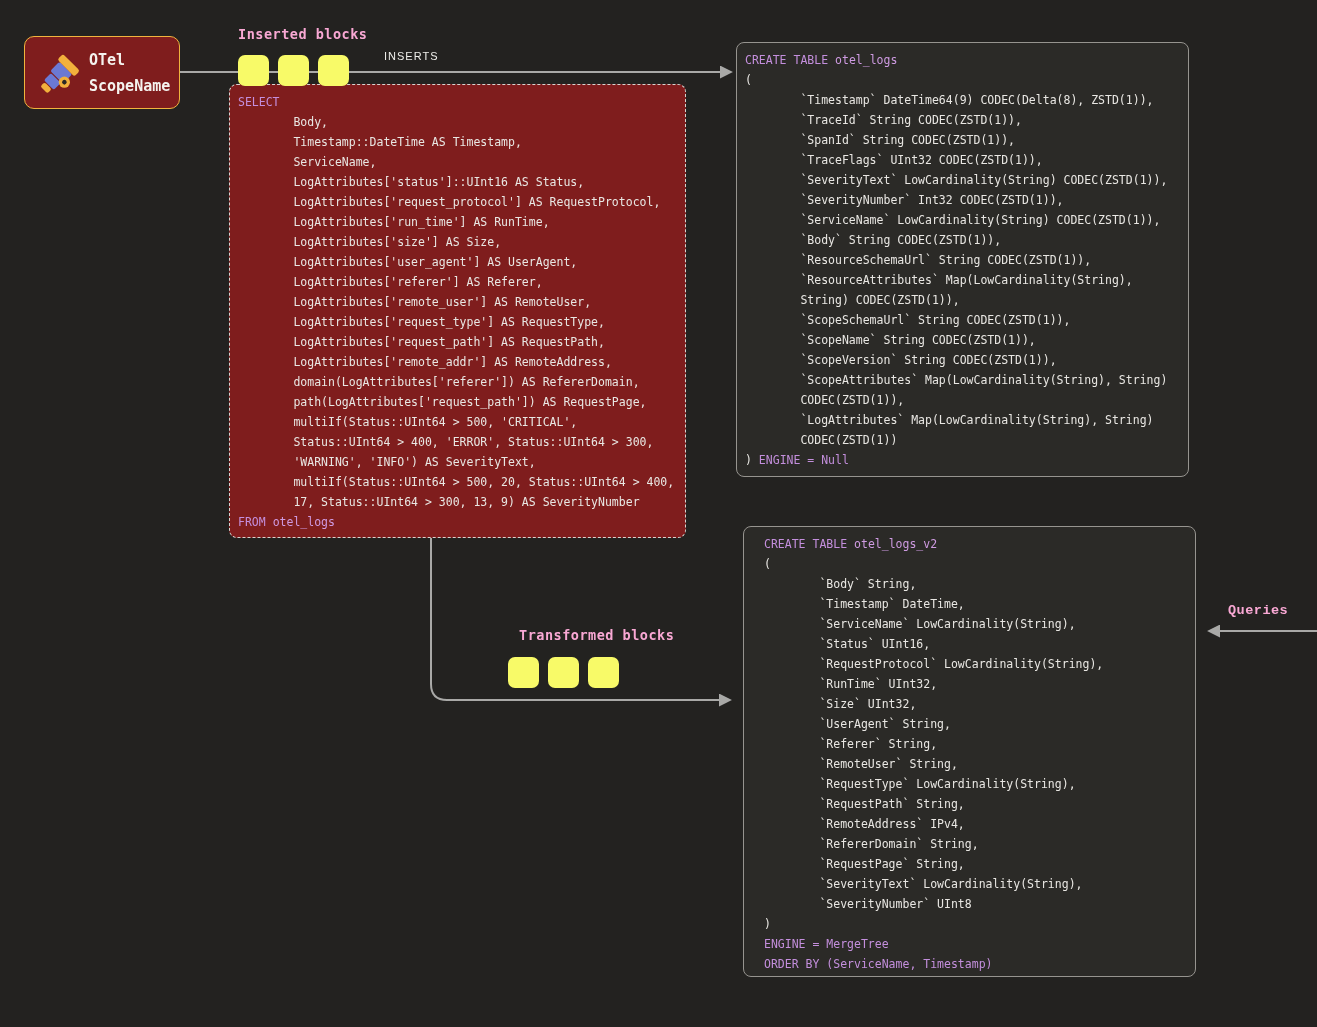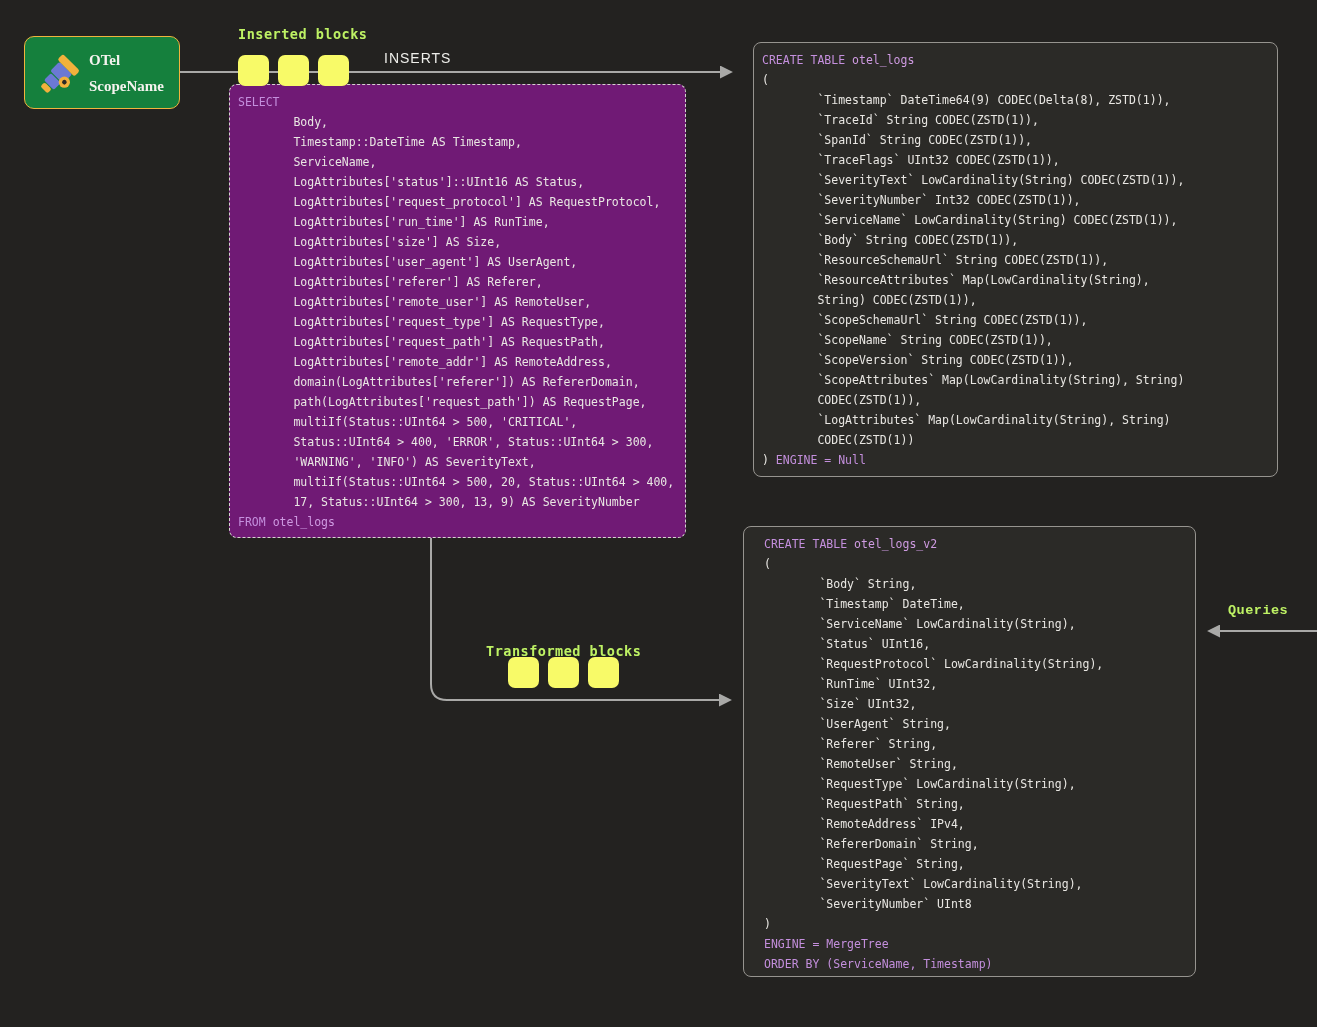--- a/index.html
+++ b/index.html
@@ -5,56 +5,56 @@
   html,body{margin:0;padding:0;background:#232220;}
   .canvas{
     position:relative;width:1317px;height:1027px;background:#232220;
     font-family:"DejaVu Sans Mono","Liberation Mono",monospace;overflow:hidden;
   }
   svg.connectors{position:absolute;left:0;top:0;z-index:1;}
   .conn{stroke:#a9a9a7;stroke-width:2;fill:none;}
 
   .otel-box{
     position:absolute;left:24px;top:36px;width:156px;height:73px;box-sizing:border-box;
-    background:#15803d;border:1.5px solid #f0b43e;border-radius:10px;
-    display:flex;align-items:center;z-index:2;font-family:Liberation Serif, serif;
+    background:#7f1d1d;border:1.5px solid #f0b43e;border-radius:10px;
+    display:flex;align-items:center;z-index:2;
   }
   .otel-icon{margin-left:9px;flex:0 0 auto;}
   .otel-text{margin-left:7px;color:#f5f3ef;font-size:15px;line-height:26px;font-weight:bold;}
 
   .label{
-    position:absolute;color:#bef264;font-size:13.5px;font-weight:bold;
+    position:absolute;color:#f9a8d4;font-size:13.5px;font-weight:bold;
     letter-spacing:0.5px;z-index:2;white-space:nowrap;
   }
   .lbl-inserted{left:238px;top:26px;}
-  .lbl-transformed{left:486px;top:627px;margin-top:16px;}
+  .lbl-transformed{left:519px;top:627px;}
   .lbl-queries{left:1228px;top:603px;font-family:Liberation Mono, monospace;}
   .label-inserts{
-    position:absolute;left:384px;top:50px;color:#eeeeea;font-size:14px;
+    position:absolute;left:384px;top:50px;color:#eeeeea;font-size:11px;
     font-family:"Liberation Sans",sans-serif;letter-spacing:1px;z-index:2;
   }
 
   .blocks-row{position:absolute;display:flex;gap:9px;z-index:3;}
   .row-inserted{left:238px;top:55px;}
   .row-transformed{left:508px;top:657px;}
   .yblock{width:31px;height:31px;border-radius:7px;background:#f8fa68;}
 
   .code{
     position:absolute;box-sizing:border-box;z-index:2;
     font-size:11.5px;line-height:20px;color:#e9e7e3;
     padding:7px 8px;white-space:pre;border-radius:8px;overflow:hidden;
   }
   .code .kw{color:#c48fdd;}
   .code .tn{color:#cf9be2;}
   .code-select{
     left:229px;top:84px;width:457px;height:454px;
-    background:#701a75;border:1px dashed #d6d4d0;
+    background:#7f1d1d;border:1px dashed #d6d4d0;
   }
   .code-create{background:#2b2a27;border:1px solid #96948f;}
-  .code-create-one{left:753px;top:42px;width:525px;height:435px;}
+  .code-create-one{left:736px;top:42px;width:453px;height:435px;}
   .code-create-two{left:743px;top:526px;width:453px;height:451px;padding-left:20px;}
 </style>
 </head>
 <body>
 
 <div class="canvas">
 
   <svg class="connectors" width="1317" height="1027" viewBox="0 0 1317 1027">
     <defs>
       <marker id="arr" viewBox="0 0 10 10" refX="8.5" refY="5" markerWidth="6.5" markerHeight="6.5" orient="auto-start-reverse">

